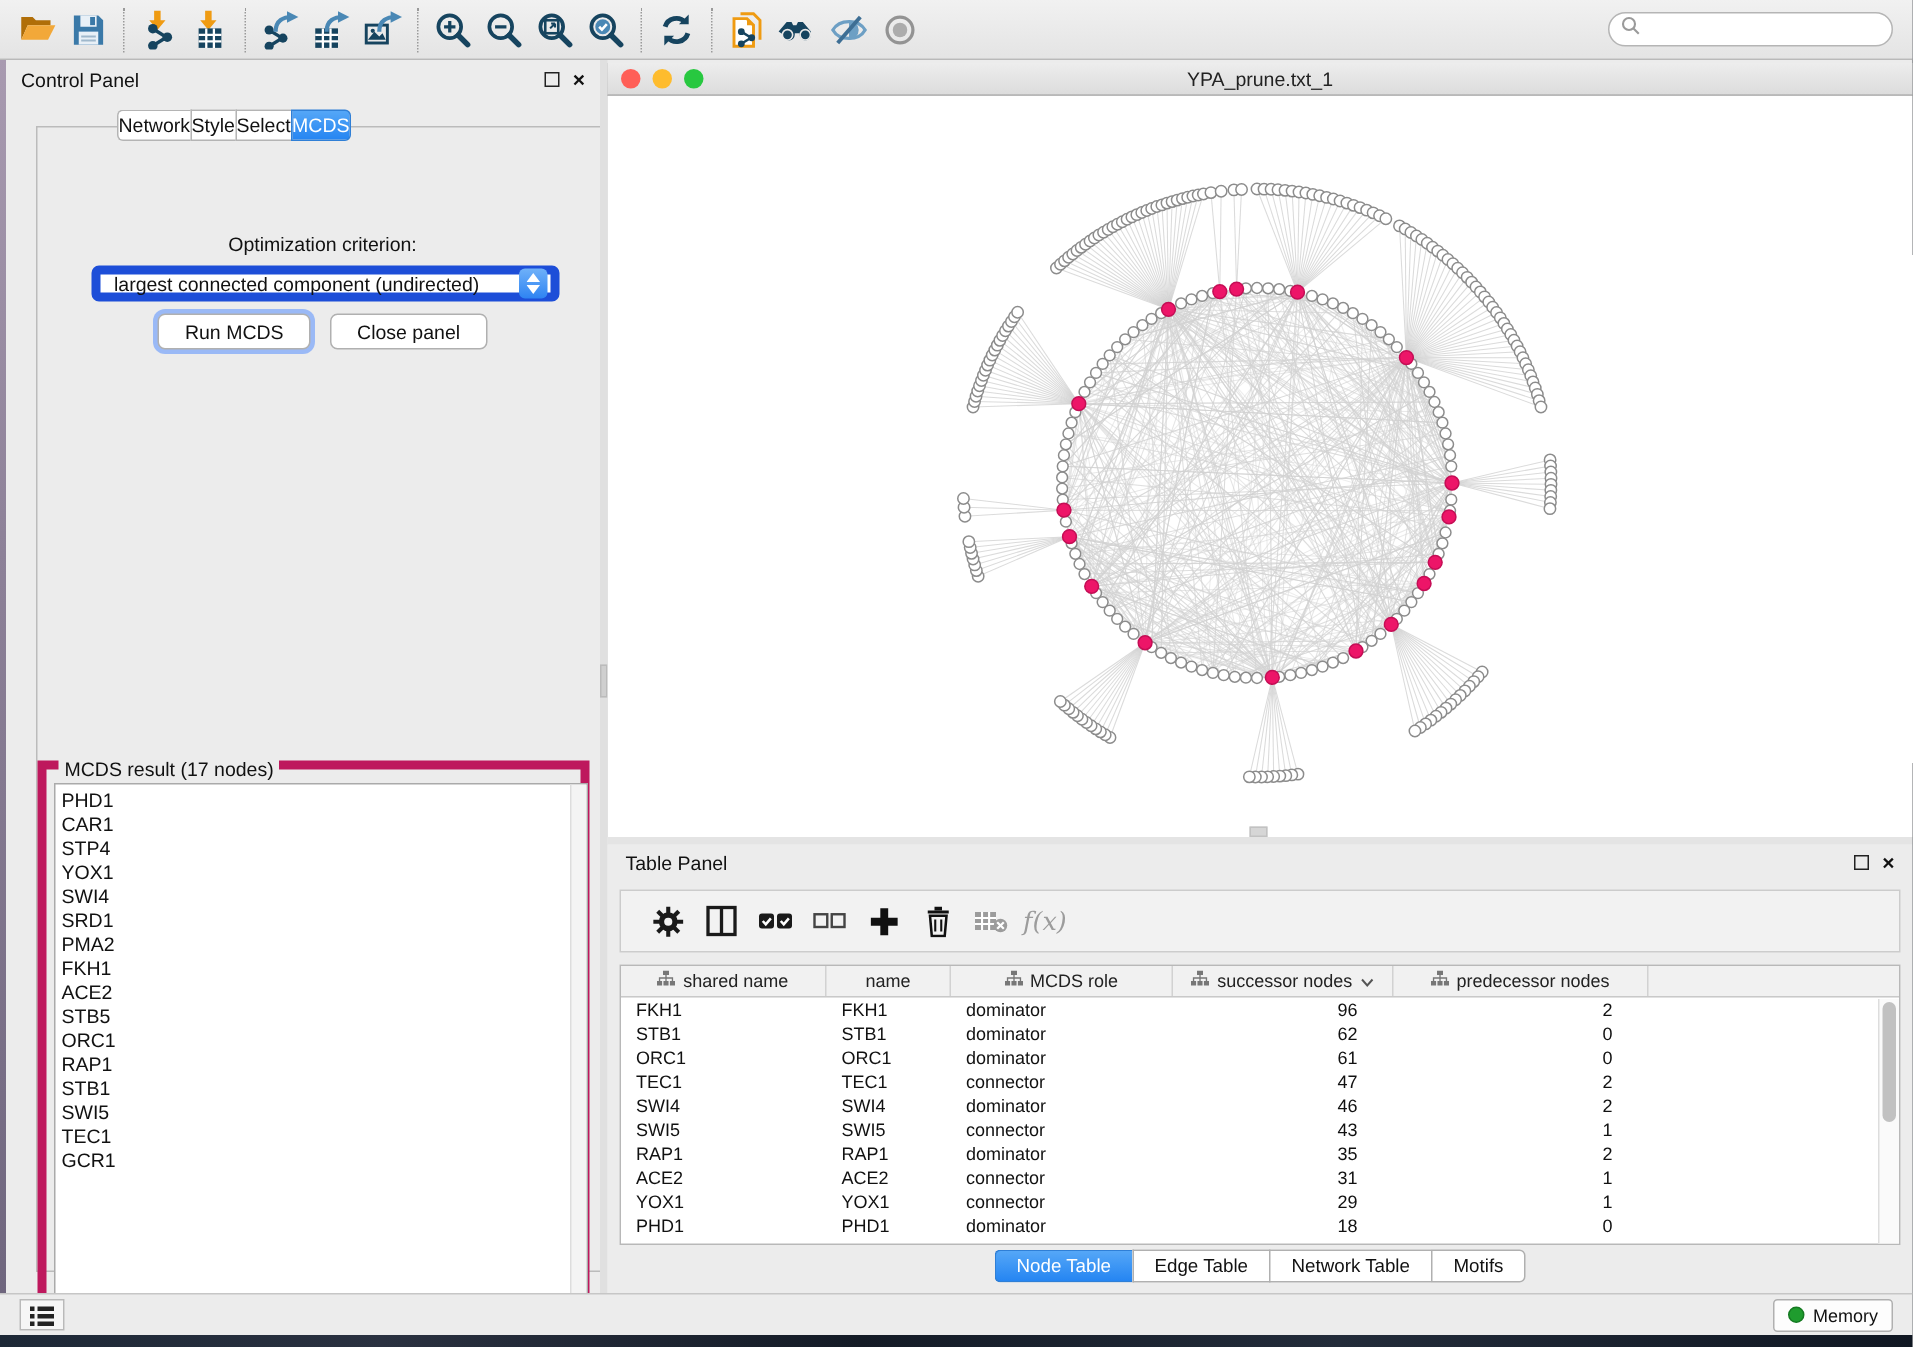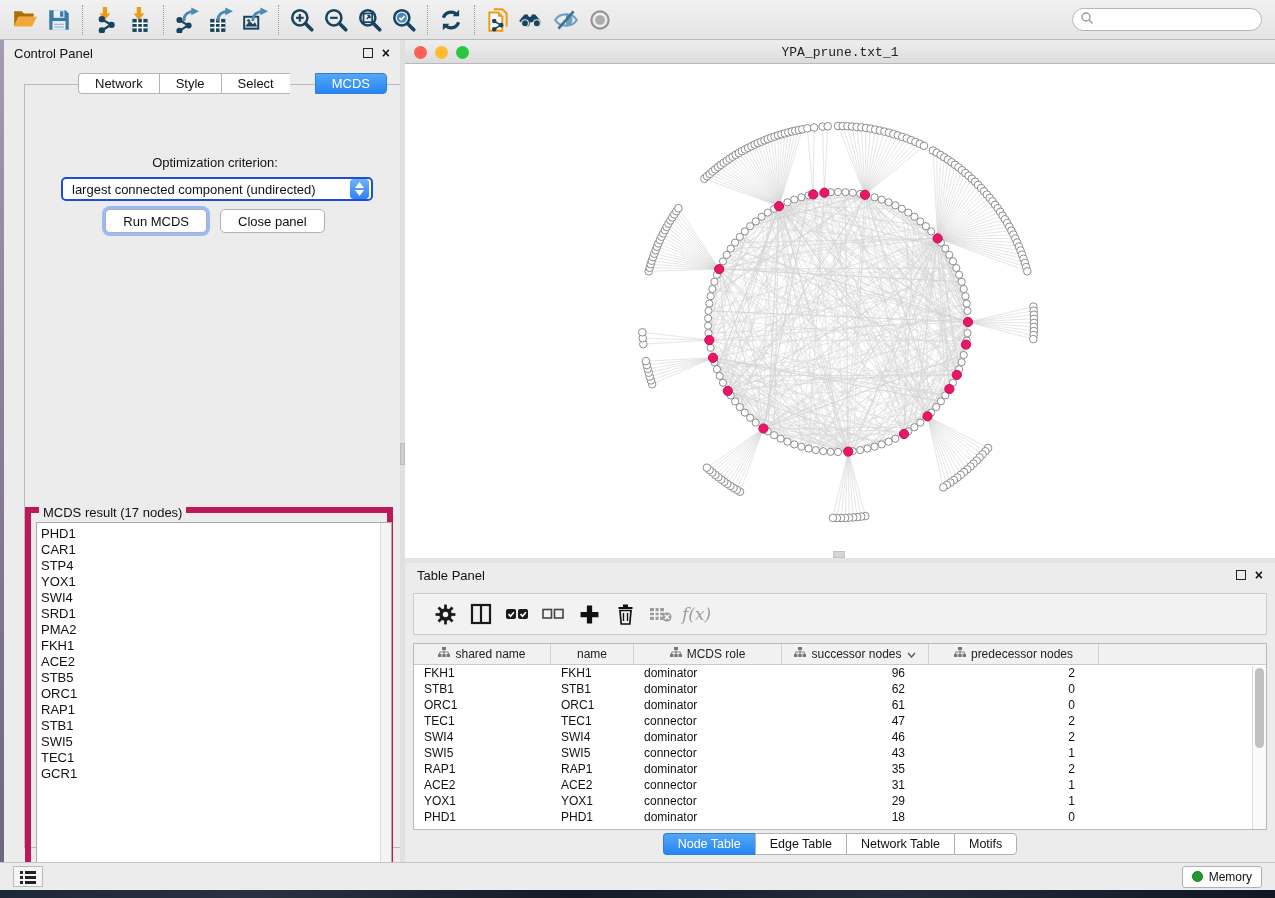--- a/index.html
+++ b/index.html
@@ -24,30 +24,30 @@
 
   
   .control-panel { position:absolute; left:4px; top:40px; width:396px; height:822px; background:#ececec; }
   .panel-titlebar { height:26px; display:flex; align-items:center; padding:0 10px; }
   .panel-title { font-size:13px; color:#111; }
   .win-btns { margin-left:auto; display:flex; align-items:center; gap:9px; }
   .float-btn { width:10px; height:10px; border:1.5px solid #222; background:transparent; cursor:pointer; }
   .close-btn { font-size:14px; font-weight:bold; color:#111; line-height:10px; cursor:pointer; }
 
   .cp-tabs { position:absolute; left:74px; top:33px; display:flex; z-index:2; }
-  .cp-tab { height:21px; padding:0 16px; font-size:13px; background:#fff; border:1px solid #b4b4b4;
+  .cp-tab { height:21px; padding:0 0; font-size:13px; background:#fff; border:1px solid #b4b4b4;
     border-right:none; display:flex; align-items:center; color:#111; cursor:pointer; }
   .cp-tab:first-child { border-radius:4px 0 0 4px; }
-  .cp-tab:last-child { border-right:1px solid #b4b4b4; border-radius:0 4px 4px 0;margin-left:25px; }
+  .cp-tab:last-child { border-right:1px solid #b4b4b4; border-radius:0 4px 4px 0; }
   .cp-tab.selected { background:linear-gradient(#55a7f7,#2585f2); color:#fff; border-color:#2f7fd6; }
 
   .cp-box { position:absolute; left:8px; top:44px; width:380px; height:764px; border:1px solid #bbb; background:#ececec;margin-left:12px; }
   .opt-label { position:absolute; left:0; top:70px; width:380px; text-align:center; font-size:13px; color:#111; }
   .opt-select { position:absolute; left:36px; top:92px; width:312px; height:24px; background:#fff;
-    border:2px solid #1d4ed8; border-radius:5px; display:flex; align-items:center; cursor:pointer; }
+    border:6px solid #1d4ed8; border-radius:5px; display:flex; align-items:center; cursor:pointer; }
   .opt-select .sel-text { font-size:13px; padding-left:9px; color:#111; flex:1; white-space:nowrap; }
   .stepper { width:19px; height:20px; margin-right:2px; border-radius:4px;
     background:linear-gradient(#6fb1f9,#2e83f2); display:flex; flex-direction:column;
     align-items:center; justify-content:center; gap:2px; }
   .btn-row { position:absolute; left:0; top:124px; width:380px; display:flex; justify-content:center; gap:13px; }
   .push-btn { height:24px; padding:0 17px; background:#fff; border:1px solid #b0b0b0; border-radius:5px;
     font-size:13px; color:#111; display:flex; align-items:center; cursor:pointer; }
   .push-btn.focused { box-shadow:0 0 0 3px rgba(87,143,255,.55); }
 
   .result-group { position:absolute; left:0; top:422px; width:368px; height:372px; border:6px solid #be185d; }
@@ -56,21 +56,21 @@
     border:1px solid #aaa; overflow:hidden; }
   .result-items { padding:3px 0 0 4px; }
   .result-item { font-size:13px; line-height:16px; color:#111; }
   .list-scroll { position:absolute; right:0; top:0; width:11px; height:100%; background:#f4f4f4; border-left:1px solid #ddd; }
 
   
   .vdivider { position:absolute; left:400px; top:40px; width:5px; height:822px; background:#e0e0e0; }
   .vdivider .thumb { position:absolute; left:0; top:403px; width:5px; height:22px; background:#cfcfcf; border:1px solid #bbb; }
 
   
-  .net-window { position:absolute; left:405px; top:42px; width:870px; height:516px; background:#a3a3a3;font-family:Liberation Mono, monospace; }
+  .net-window { position:absolute; left:405px; top:42px; width:870px; height:516px; background:#a3a3a3; }
   .net-titlebar { height:22px; background:linear-gradient(#ededed,#dcdcdc); border-bottom:1px solid #b9b9b9;
     display:flex; align-items:center; position:relative; }
   .traffic { display:flex; gap:8px; margin-left:9px; }
   .tl { width:13px; height:13px; border-radius:50%; cursor:pointer; }
   .net-title { position:absolute; left:0; width:100%; text-align:center; font-size:13px; color:#222; }
   .net-canvas { width:870px; height:494px; background:#fff; position:relative; }
   .net-canvas svg { display:block; }
   .split-handle { position:absolute; left:428px; bottom:0px; width:12px; height:7px; background:#d6d6d6; border:1px solid #c2c2c2; }
 
   

